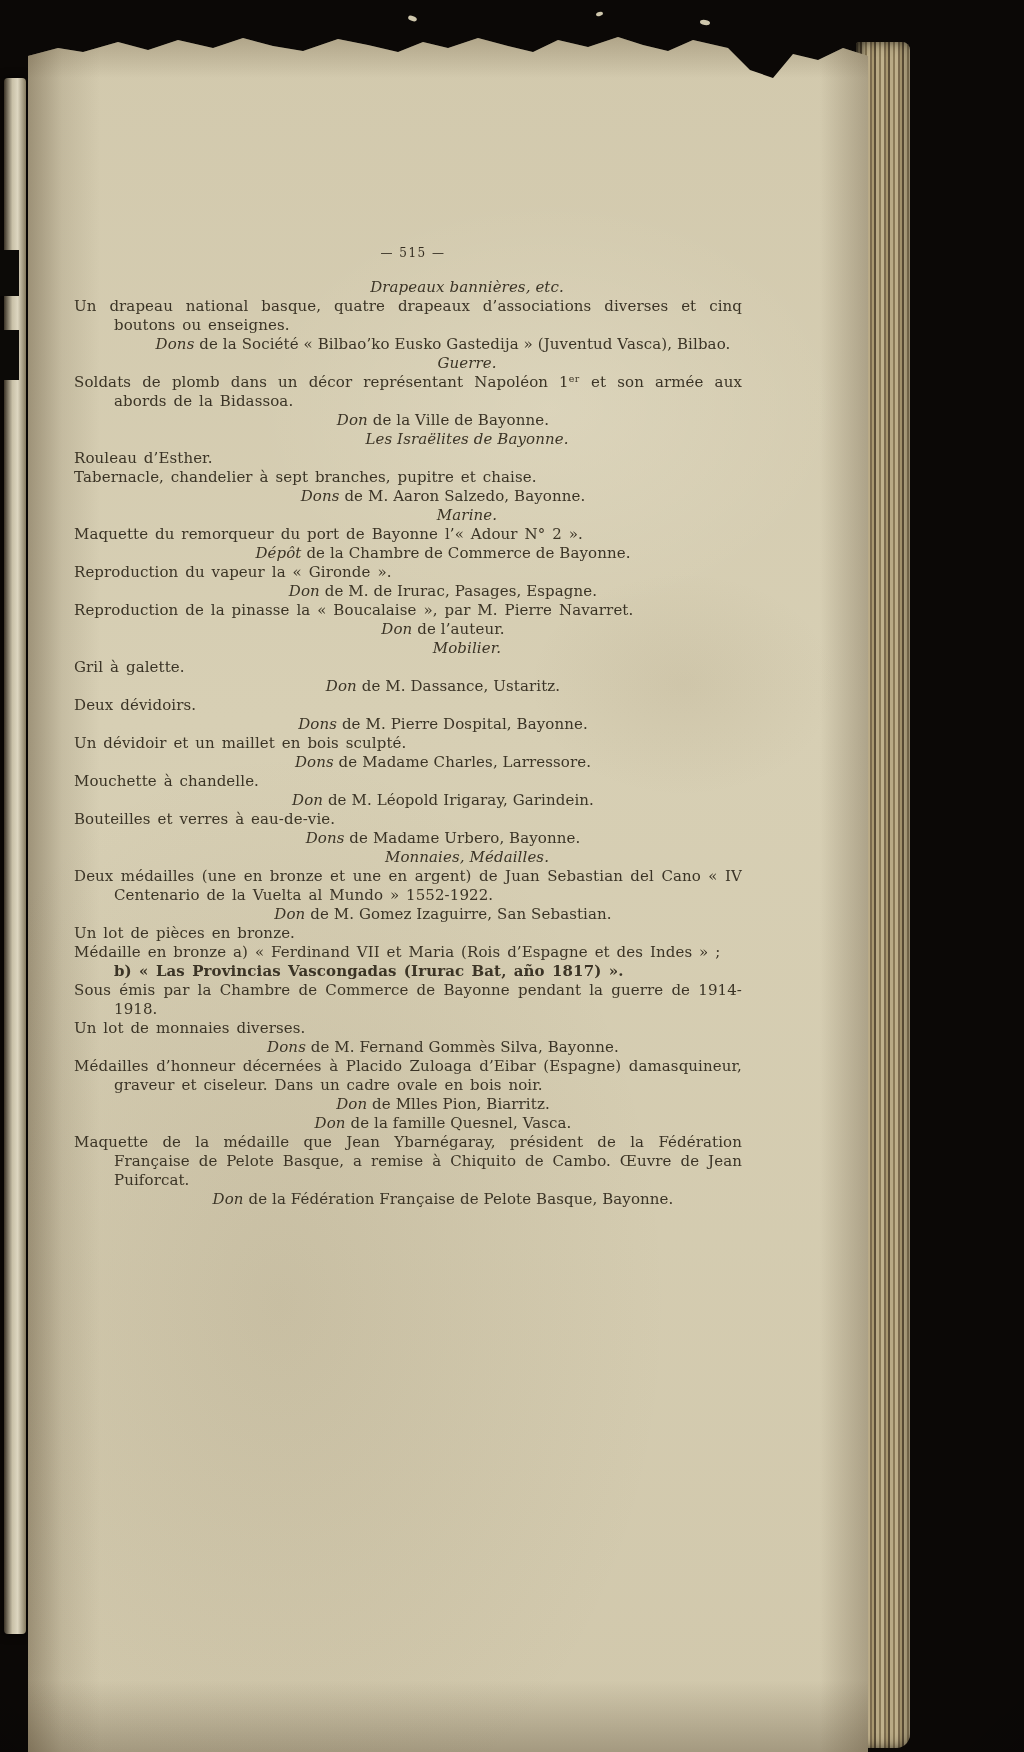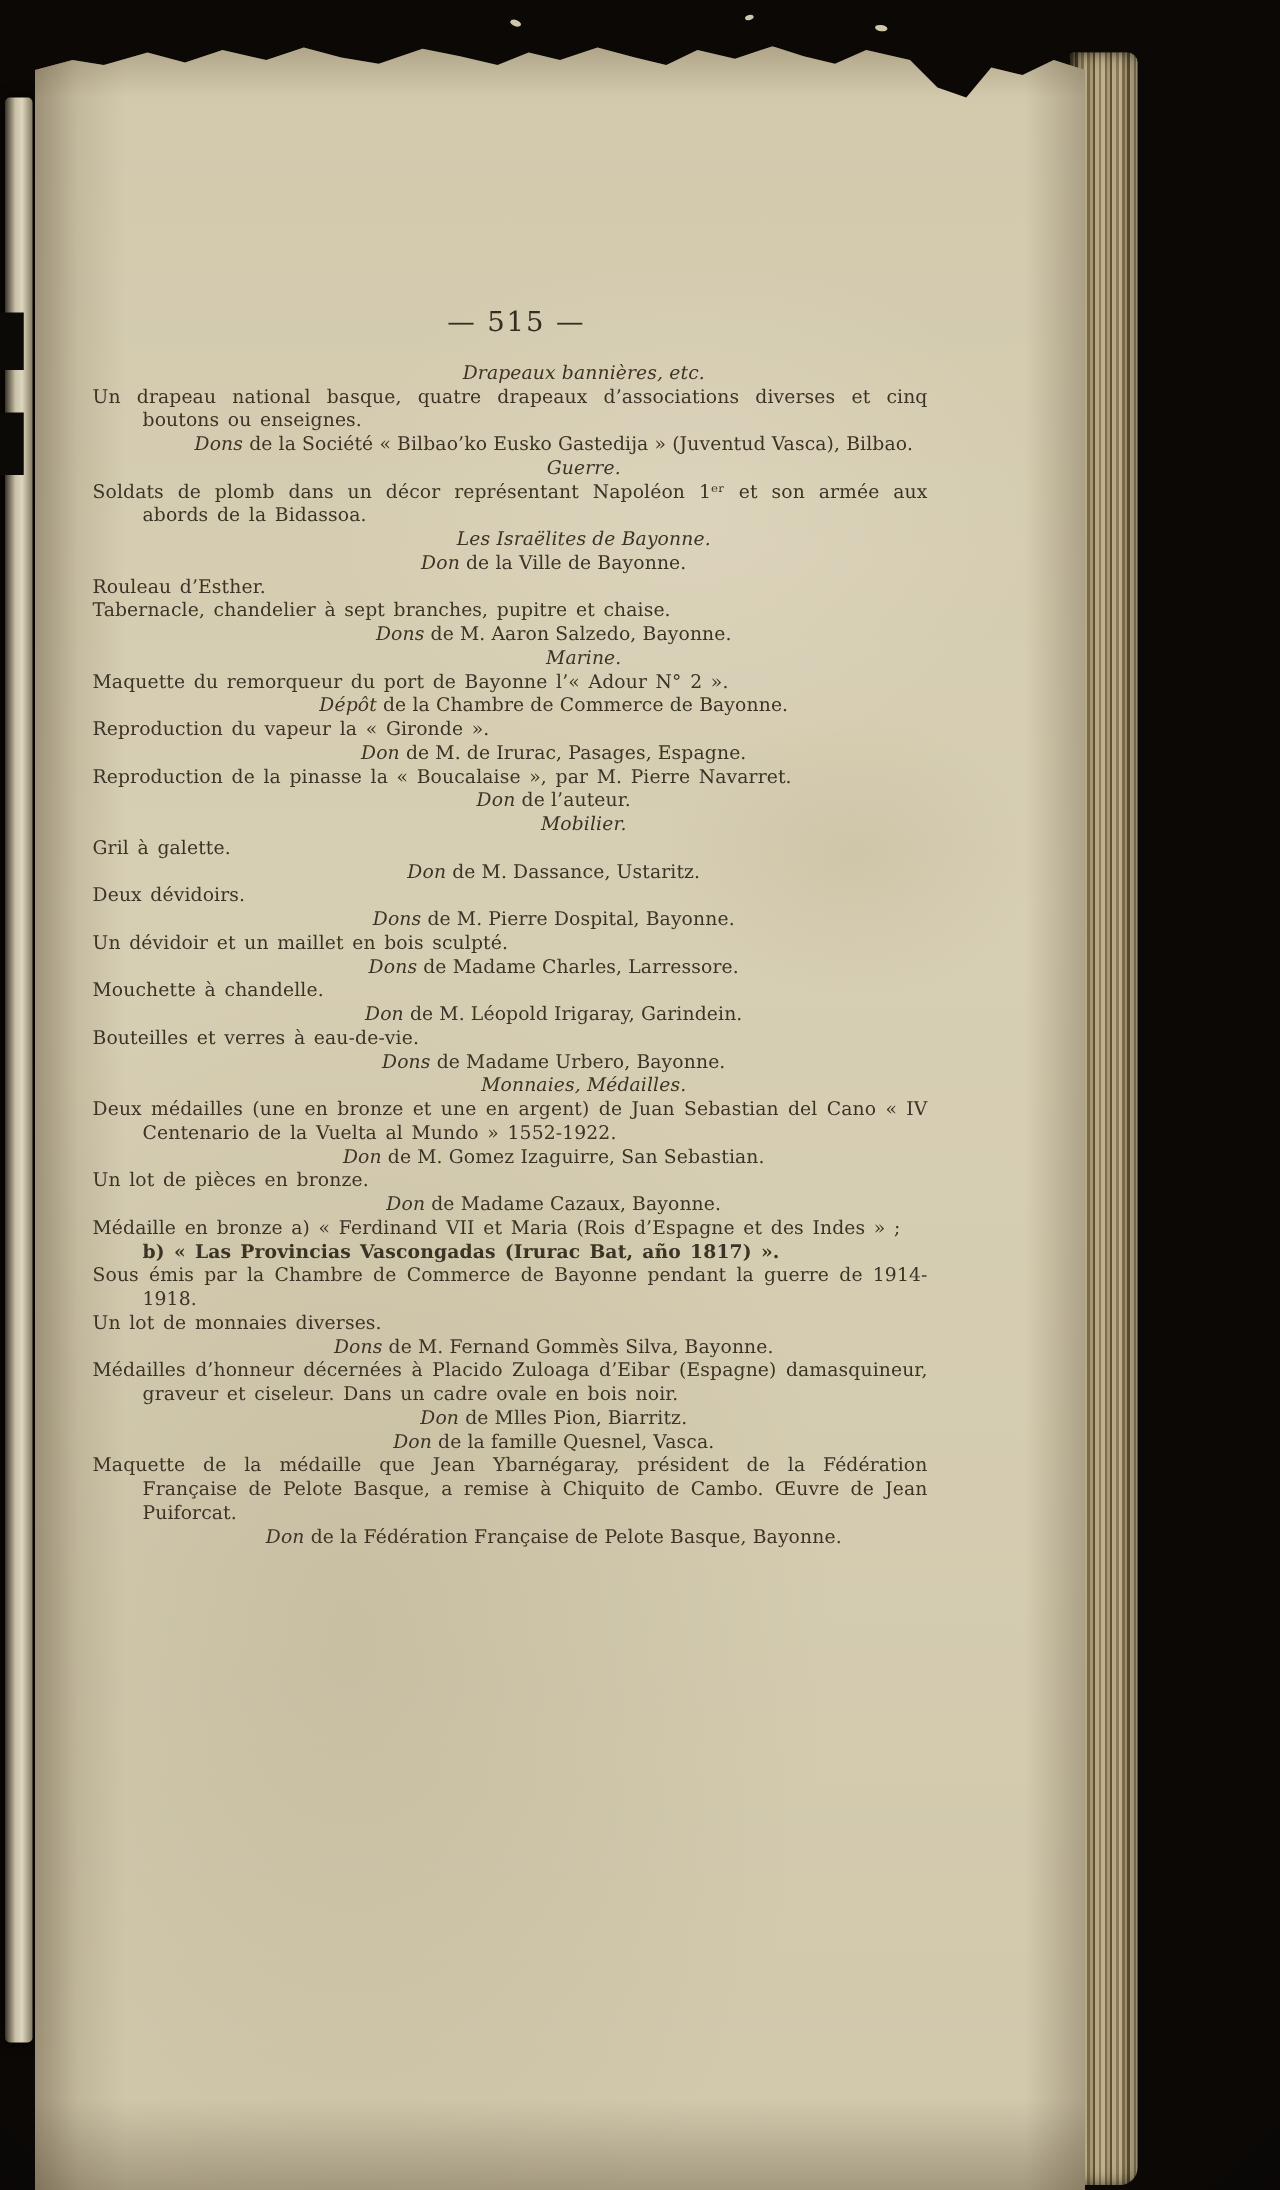--- a/index.html
+++ b/index.html
@@ -72,21 +72,21 @@
       370px 22px, 395px 12px, 420px 18px, 450px 8px, 480px 16px, 505px 22px,
       530px 10px, 560px 17px, 590px 7px, 615px 15px, 640px 21px, 665px 10px,
       700px 18px, 722px 40px, 745px 48px, 765px 24px, 790px 30px, 815px 18px,
       840px 26px, 840px 1722px, 0px 1722px
     );
   }
 
   .page-number {
     margin: 216px 70px 18px 0;
     text-align: center;
-    font-size: 22px;
+    font-size: 12px;
     letter-spacing: 1.5px;
     color: #342d21;
   }
 
   .page-text {
     margin-left: 46px;
     width: 668px;
     color: #3b3426;
     font-size: 15px;
     line-height: 19px;
@@ -132,22 +132,22 @@
 
   <div class="paper">
     <div class="page-number">— 515 —</div>
     <div class="page-text">
 
     <div class="block heading">Drapeaux bannières, etc.</div>
         <div class="block entry">Un drapeau national basque, quatre drapeaux d’associations diverses et cinq boutons ou enseignes.</div>
         <div class="block credit"><span class="lead">Dons</span> <span>de la Société « Bilbao’ko Eusko Gastedija » (Juventud Vasca), Bilbao.</span></div>
         <div class="block heading">Guerre.</div>
         <div class="block entry">Soldats de plomb dans un décor représentant Napoléon 1ᵉʳ et son armée aux abords de la Bidassoa.</div>
+        <div class="block credit"><span class="lead">Don</span> <span>de la Ville de Bayonne.</span></div>
         <div class="block heading">Les Israëlites de Bayonne.</div>
-        <div class="block credit"><span class="lead">Don</span> <span>de la Ville de Bayonne.</span></div>
         <div class="block entry">Rouleau d’Esther.</div>
         <div class="block entry">Tabernacle, chandelier à sept branches, pupitre et chaise.</div>
         <div class="block credit"><span class="lead">Dons</span> <span>de M. Aaron Salzedo, Bayonne.</span></div>
         <div class="block heading">Marine.</div>
         <div class="block entry">Maquette du remorqueur du port de Bayonne l’« Adour N° 2 ».</div>
         <div class="block credit"><span class="lead">Dépôt</span> <span>de la Chambre de Commerce de Bayonne.</span></div>
         <div class="block entry">Reproduction du vapeur la « Gironde ».</div>
         <div class="block credit"><span class="lead">Don</span> <span>de M. de Irurac, Pasages, Espagne.</span></div>
         <div class="block entry">Reproduction de la pinasse la « Boucalaise », par M. Pierre Navarret.</div>
         <div class="block credit"><span class="lead">Don</span> <span>de l’auteur.</span></div>
@@ -159,21 +159,20 @@
         <div class="block entry">Un dévidoir et un maillet en bois sculpté.</div>
         <div class="block credit"><span class="lead">Dons</span> <span>de Madame Charles, Larressore.</span></div>
         <div class="block entry">Mouchette à chandelle.</div>
         <div class="block credit"><span class="lead">Don</span> <span>de M. Léopold Irigaray, Garindein.</span></div>
         <div class="block entry">Bouteilles et verres à eau-de-vie.</div>
         <div class="block credit"><span class="lead">Dons</span> <span>de Madame Urbero, Bayonne.</span></div>
         <div class="block heading">Monnaies, Médailles.</div>
         <div class="block entry">Deux médailles (une en bronze et une en argent) de Juan Sebastian del Cano « IV Centenario de la Vuelta al Mundo » 1552-1922.</div>
         <div class="block credit"><span class="lead">Don</span> <span>de M. Gomez Izaguirre, San Sebastian.</span></div>
         <div class="block entry">Un lot de pièces en bronze.</div>
-        <div class="block credit"><span class="lead">Don</span> <span>de Madame Cazaux, Bayonne.</span></div>
         <div class="block entry">Médaille en bronze a) « Ferdinand VII et Maria (Rois d’Espagne et des Indes » ;</div>
         <div class="block entry cont">b) « Las Provincias Vascongadas (Irurac Bat, año 1817) ».</div>
         <div class="block entry">Sous émis par la Chambre de Commerce de Bayonne pendant la guerre de 1914-1918.</div>
         <div class="block entry">Un lot de monnaies diverses.</div>
         <div class="block credit"><span class="lead">Dons</span> <span>de M. Fernand Gommès Silva, Bayonne.</span></div>
         <div class="block entry">Médailles d’honneur décernées à Placido Zuloaga d’Eibar (Espagne) damasquineur, graveur et ciseleur. Dans un cadre ovale en bois noir.</div>
         <div class="block credit"><span class="lead">Don</span> <span>de Mlles Pion, Biarritz.</span></div>
         <div class="block credit"><span class="lead">Don</span> <span>de la famille Quesnel, Vasca.</span></div>
         <div class="block entry">Maquette de la médaille que Jean Ybarnégaray, président de la Fédération Française de Pelote Basque, a remise à Chiquito de Cambo. Œuvre de Jean Puiforcat.</div>
         <div class="block credit"><span class="lead">Don</span> <span>de la Fédération Française de Pelote Basque, Bayonne.</span></div>

